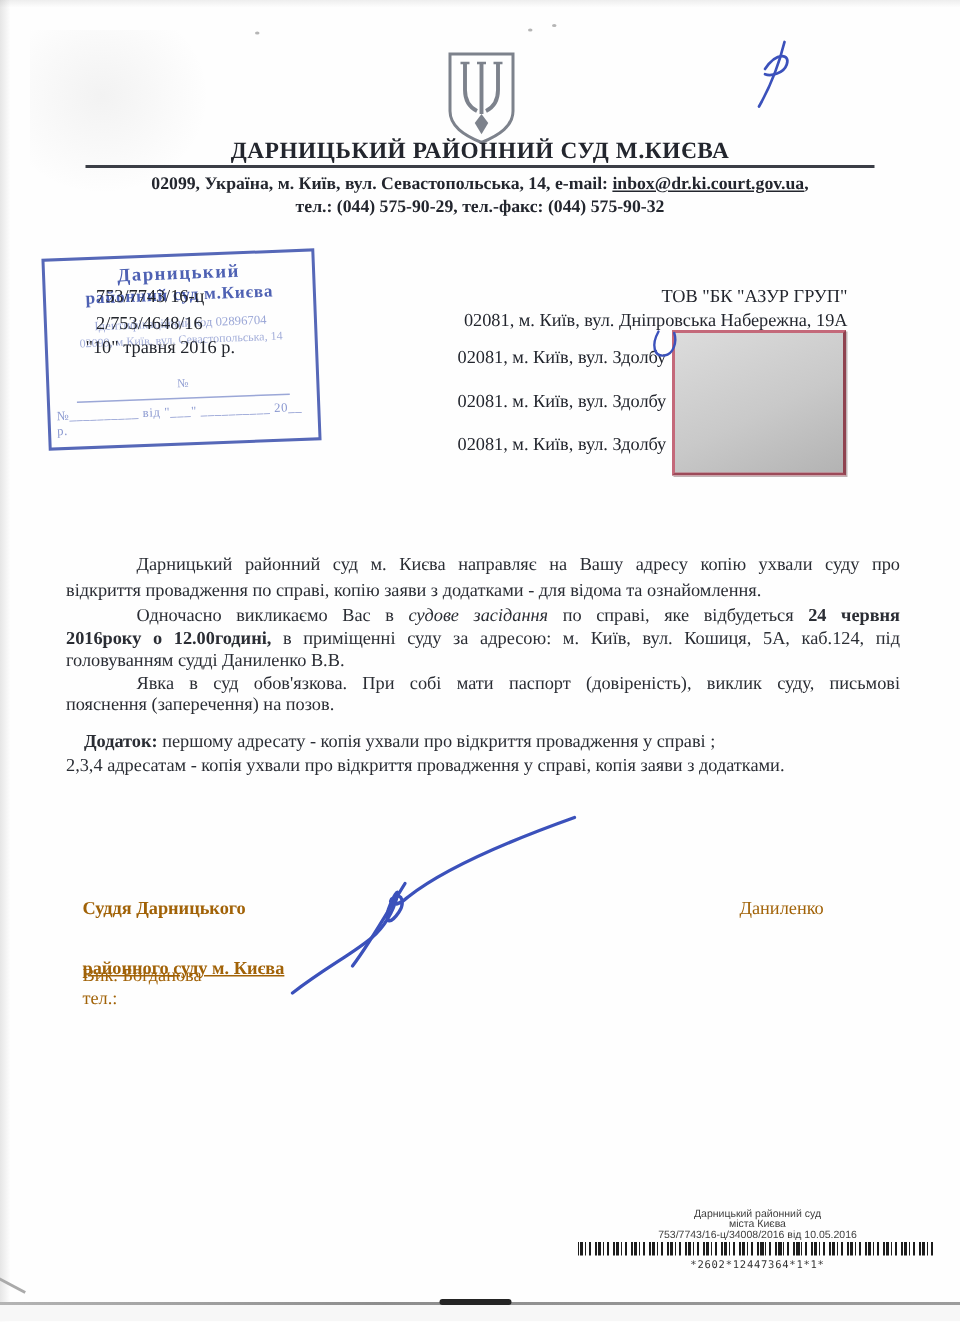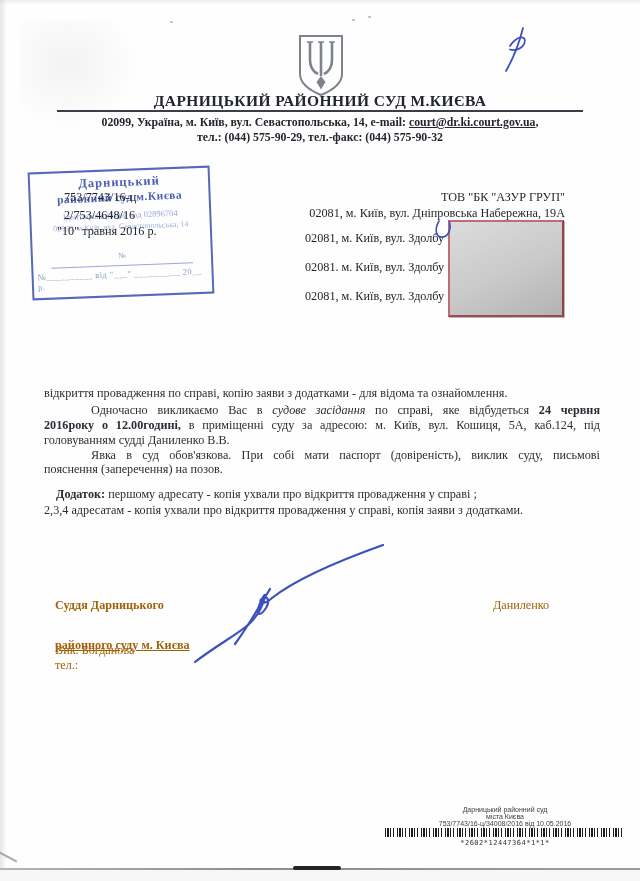--- a/index.html
+++ b/index.html
@@ -88,21 +88,21 @@
       <g fill="none" stroke="#3b51bb" stroke-width="1.8" stroke-linecap="round">
         <path d="M26 3 C 23 15, 17 32, 9 46"></path>
         <path d="M13 21 C 21 9, 30 11, 27.5 18 C 25.5 24, 17 26, 13 24.5"></path>
       </g>
     </svg>
   </div>
 
   <div class="abs title">ДАРНИЦЬКИЙ РАЙОННИЙ СУД М.КИЄВА</div>
   <div class="abs title-rule"></div>
   <div class="abs addr" style="top:115px;">
-    <span>02099, Україна, м. Київ, вул. Севастопольська, 14, e-mail: </span><span class="email">court@dr.ki.court.gov.ua</span><span>,</span>
+    <span>02099, Україна, м. Київ, вул. Севастопольська, 14, e-mail: </span><span class="email">inbox@dr.ki.court.gov.ua</span><span>,</span>
   </div>
   <div class="abs addr" style="top:130px;">тел.: (044) 575-90-29,  тел.-факс: (044) 575-90-32</div>
 
   <div class="abs stamp">
     <div class="abs s1">Дарницький</div>
     <div class="abs s2">районний суд м.Києва</div>
     <div class="abs s3">Ідентифікаційний код 02896704</div>
     <div class="abs s4">02099, м.Київ, вул. Севастопольська, 14</div>
     <div class="abs s5">№</div>
     <div class="abs s5line"></div>
@@ -119,20 +119,21 @@
   <div class="abs rcpt" style="left:305px;top:260px;">02081. м. Київ, вул. Здолбу</div>
   <div class="abs rcpt" style="left:305px;top:289px;">02081, м. Київ, вул. Здолбу</div>
 
   <div class="abs redaction"></div>
   <div class="abs" style="left:430px;top:218px;">
     <svg width="30" height="28" viewBox="0 0 30 28">
       <path d="M 9 3 C 4 12, 6 20, 13 19 C 19 18, 21.5 10, 19.5 4" fill="none" stroke="#3b51bb" stroke-width="1.6" stroke-linecap="round"></path>
     </svg>
   </div>
 
+  <div class="abs line just indent" style="top:369px;">Дарницький районний суд м. Києва направляє на Вашу адресу копію ухвали суду про</div>
   <div class="abs line" style="top:386px;">відкриття провадження по справі, копію заяви з додатками - для відома та ознайомлення.</div>
   <div class="abs line just indent" style="top:403px;"><span>Одночасно викликаємо Вас в </span><span class="i">судове засідання</span><span> по справі, яке відбудеться </span><span class="b">24 червня</span></div>
   <div class="abs line just" style="top:418px;"><span class="b">2016року о 12.00годині,</span><span> в приміщенні суду за адресою: м. Київ, вул. Кошиця, 5А, каб.124, під</span></div>
   <div class="abs line" style="top:433px;">головуванням судді Даниленко В.В.</div>
   <div class="abs line just indent" style="top:448px;">Явка в суд обов'язкова. При собі мати паспорт (довіреність), виклик суду, письмові</div>
   <div class="abs line" style="top:487px;padding-left:12px;"><span class="b">Додаток:</span><span>  першому адресату - копія ухвали про відкриття провадження у справі ;</span></div>
   <div class="abs line" style="top:462px;">пояснення (заперечення) на позов.</div>
   <div class="abs line" style="top:503px;">2,3,4 адресатам - копія ухвали про відкриття провадження у справі, копія заяви з додатками.</div>
 
   <div class="abs sig b" style="left:55px;top:598px;">Суддя Дарницького</div>

